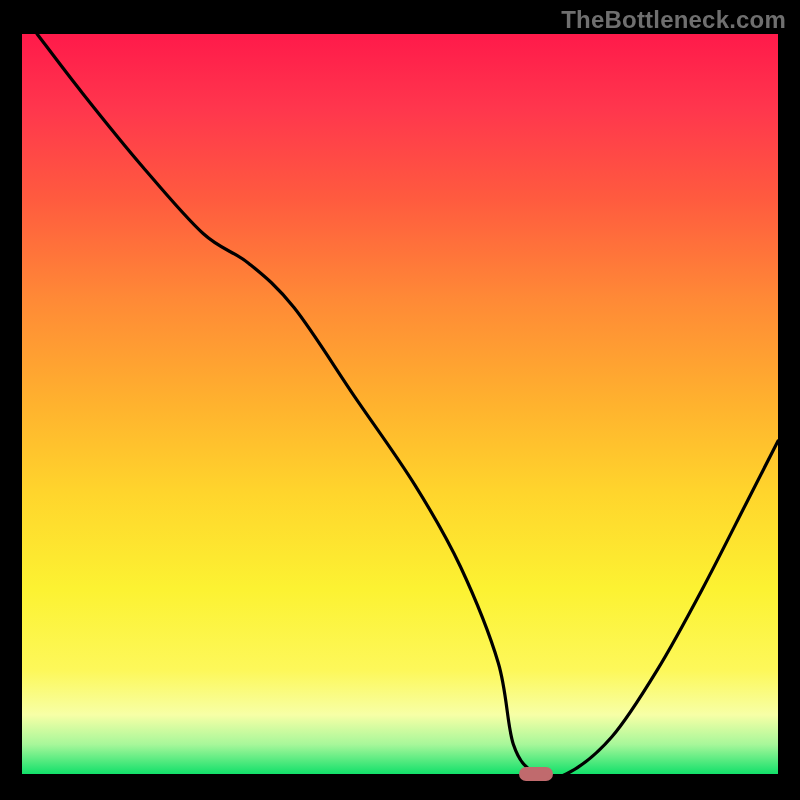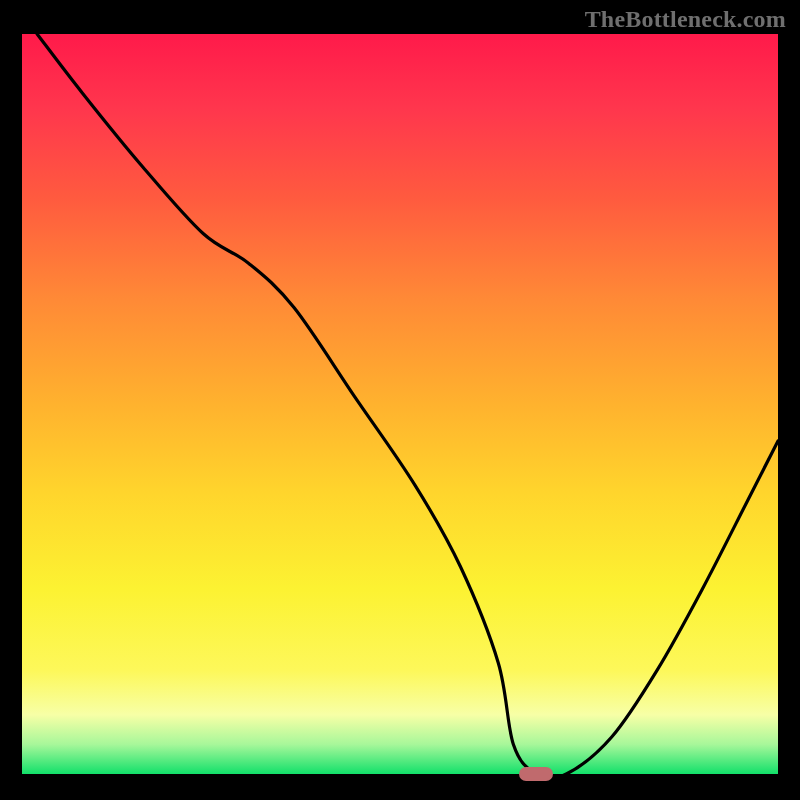--- a/index.html
+++ b/index.html
@@ -16,21 +16,21 @@
     width: 800px;
     height: 800px;
   }
   .watermark {
     position: absolute;
     top: 6px;
     right: 14px;
     color: #6f6f6f;
     font-size: 24px;
     font-weight: 600;
-    font-family: Liberation Serif, serif;
+    font-family: Liberation Sans, sans-serif;
     letter-spacing: 0.2px;
     user-select: none;
   }
   .plot {
     position: absolute;
     left: 22px;
     top: 34px;
     width: 756px;
     height: 740px;
     background: linear-gradient(to bottom,

